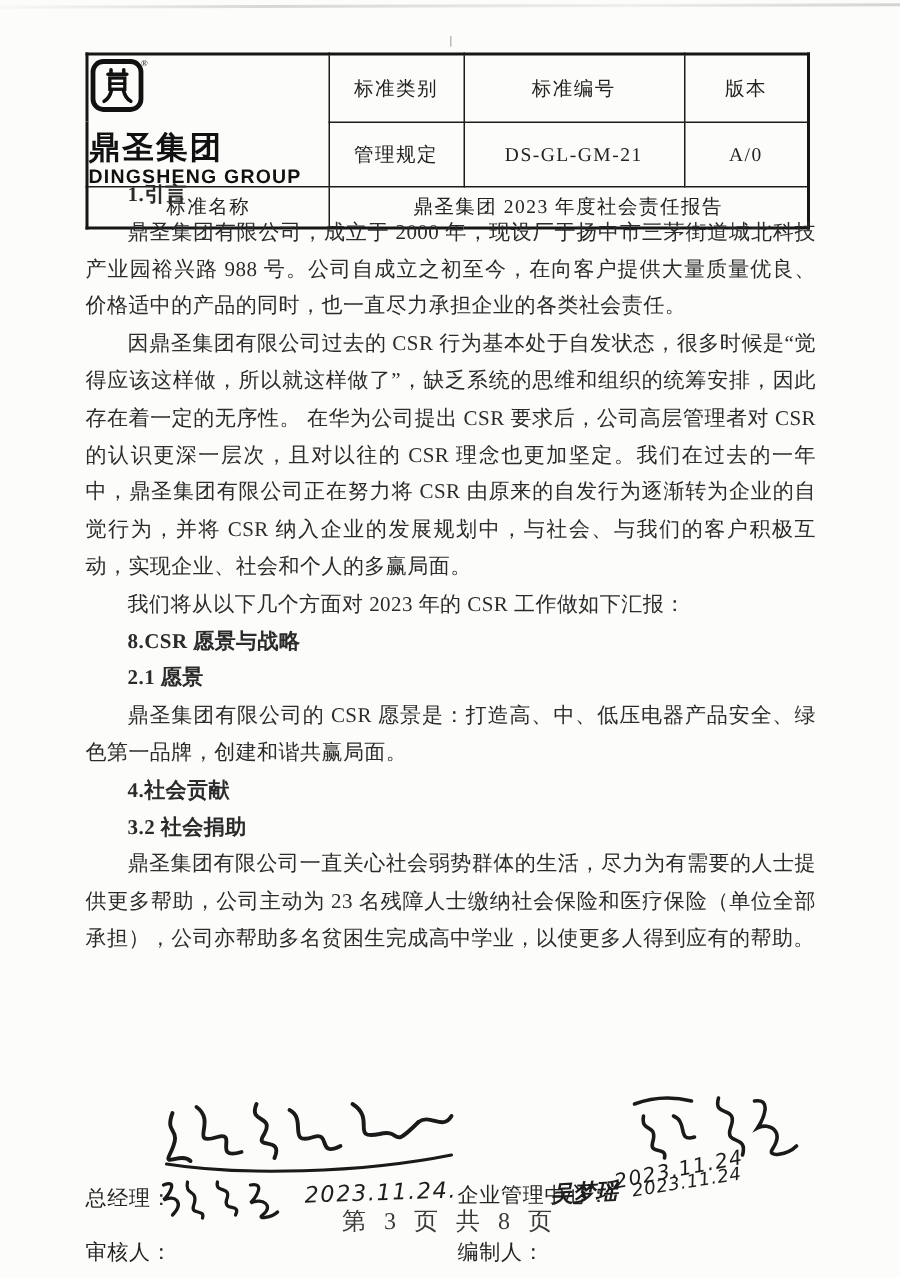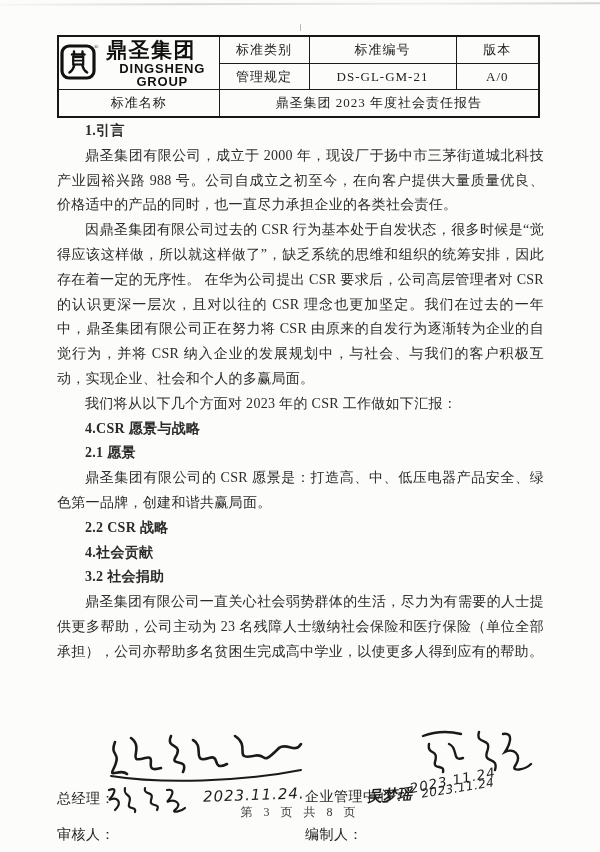--- a/index.html
+++ b/index.html
@@ -31,21 +31,21 @@
     border:1.6px solid #1c1c1c;
     text-align:center;vertical-align:middle;
     font-size:13px;letter-spacing:1px;color:#222;
     padding:0;
   }
   table.doc-head{border:2.4px solid #161616;}
   td.h-row1{height:26px;}
   td.h-row2{height:25px;}
   td.h-row3{height:26px;}
   td.logo-cell{padding:2px 0;}
-  .logo-wrap{display:flex;align-items:flex-end;justify-content:center;gap:5px;}
+  .logo-wrap{display:flex;align-items:flex-start;justify-content:center;gap:5px;flex-direction:column;}
   .logo-text{display:flex;flex-direction:column;align-items:flex-start;line-height:1;}
   .logo-cn{
     font-family:"Liberation Sans","DejaVu Sans",sans-serif;
     font-weight:900;font-size:21px;letter-spacing:1.5px;color:#111;
   }
   .logo-en{
     font-family:"Liberation Sans","DejaVu Sans",sans-serif;
     font-weight:700;font-size:13px;letter-spacing:0.8px;color:#111;margin-top:2px;
   }
   .std-name-value{font-size:14px;letter-spacing:0.5px;}
@@ -68,21 +68,21 @@
     font-family:"DejaVu Sans","Liberation Sans",sans-serif;
     font-style:italic;color:#1d1d1d;
   }
   .hand-date-reviewer{left:146px;top:50px;font-size:15px;transform:rotate(-2deg);letter-spacing:1px;}
   .hand-date-center{left:352px;top:36px;font-size:13.5px;transform:rotate(-11deg);letter-spacing:1px;}
   .hand-name-compiler{left:310px;top:50px;font-size:15px;font-weight:bold;transform:rotate(-3deg);}
   .hand-date-compiler{left:364px;top:45px;font-size:12px;transform:rotate(-9deg);letter-spacing:0.5px;}
 
   .page-footer{
     position:absolute;left:0;top:804px;width:100%;
-    text-align:center;font-size:12px;letter-spacing:4px;color:#3a3a3a;
+    text-align:center;font-size:16px;letter-spacing:4px;color:#3a3a3a;
   }
 </style>
 </head>
 <body>
 
 <div class="page">
 
   <div class="scan-artifact-top"></div>
   <div class="scan-tick"></div>
 
@@ -131,24 +131,23 @@
       <td class="h-row3 std-name-value" colspan="3">鼎圣集团 2023 年度社会责任报告</td>
     </tr>
   </tbody>
     </table>
 
   <div class="doc-body">
       <p class="para heading">1.引言</p>
       <p class="para normal">鼎圣集团有限公司，成立于 2000 年，现设厂于扬中市三茅街道城北科技产业园裕兴路 988 号。公司自成立之初至今，在向客户提供大量质量优良、 价格适中的产品的同时，也一直尽力承担企业的各类社会责任。</p>
       <p class="para normal">因鼎圣集团有限公司过去的 CSR 行为基本处于自发状态，很多时候是“觉得应该这样做，所以就这样做了”，缺乏系统的思维和组织的统筹安排，因此存在着一定的无序性。 在华为公司提出 CSR 要求后，公司高层管理者对 CSR 的认识更深一层次，且对以往的 CSR 理念也更加坚定。我们在过去的一年中，鼎圣集团有限公司正在努力将 CSR 由原来的自发行为逐渐转为企业的自觉行为，并将 CSR 纳入企业的发展规划中，与社会、与我们的客户积极互动，实现企业、社会和个人的多赢局面。</p>
       <p class="para normal">我们将从以下几个方面对 2023 年的 CSR 工作做如下汇报：</p>
-      <p class="para heading">4.CSR 愿景与战略</p>
+      <p class="para heading">8.CSR 愿景与战略</p>
       <p class="para heading">2.1 愿景</p>
       <p class="para normal">鼎圣集团有限公司的 CSR 愿景是：打造高、中、低压电器产品安全、绿色第一品牌，创建和谐共赢局面。</p>
-      <p class="para heading">2.2 CSR 战略</p>
       <p class="para heading">4.社会贡献</p>
       <p class="para heading">3.2 社会捐助</p>
       <p class="para normal">鼎圣集团有限公司一直关心社会弱势群体的生活，尽力为有需要的人士提供更多帮助，公司主动为 23 名残障人士缴纳社会保险和医疗保险（单位全部承担），公司亦帮助多名贫困生完成高中学业，以使更多人得到应有的帮助。</p>
     </div>
 
   <div class="sig-area">
 
     <span class="sig-label" style="left:0;top:18px;">总经理：</span>
     <svg class="sig-svg" style="left:44px;top:-12px;" width="210" height="66" viewBox="0 0 210 66">
       <g fill="none" stroke="#1a1a1a" stroke-width="2.6" stroke-linecap="round">

